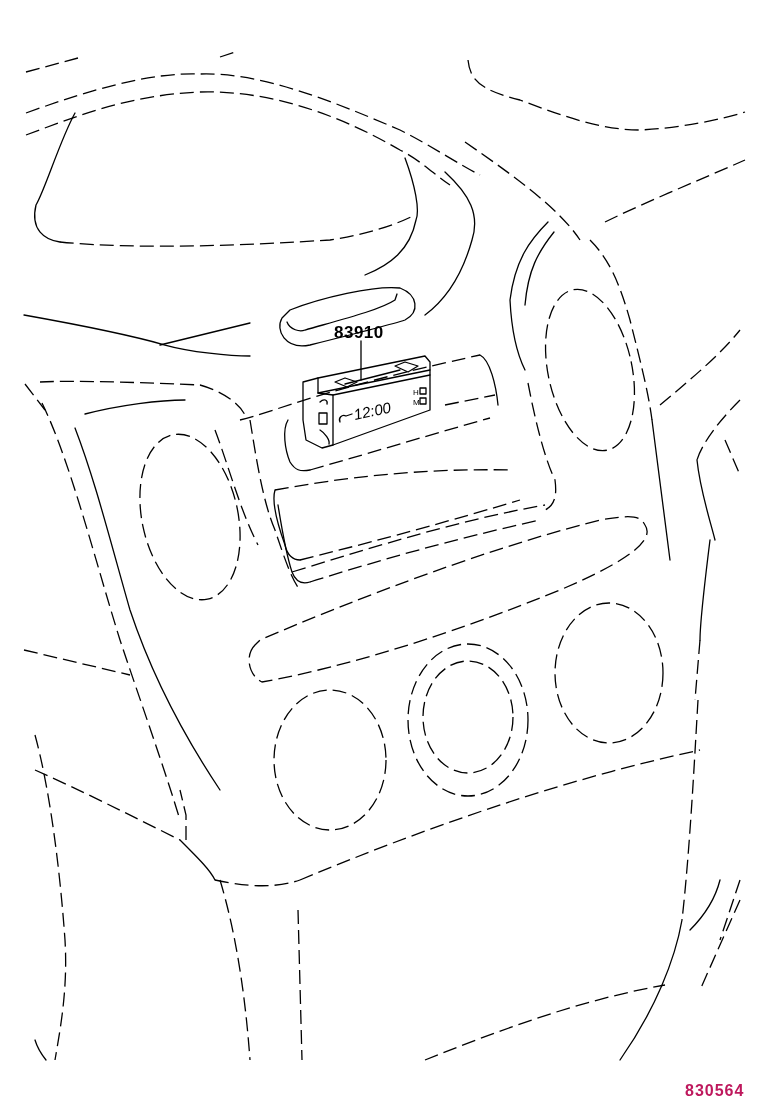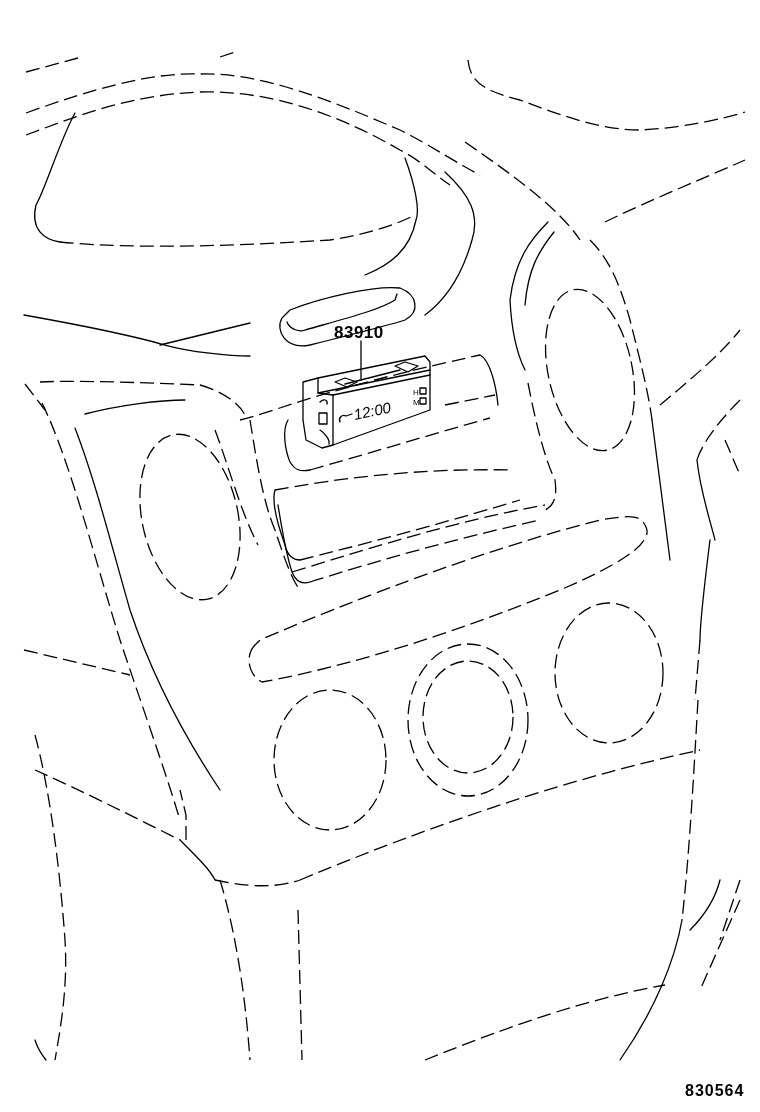--- a/index.html
+++ b/index.html
@@ -1,21 +1,21 @@
 <!DOCTYPE html>
 <html><head>
 <meta charset="utf-8">
 <style>
   html, body { margin: 0; padding: 0; background: #ffffff; }
   body { width: 760px; height: 1112px; position: relative; overflow: hidden; font-family: "Liberation Sans", sans-serif; }
   svg.drawing { position: absolute; left: 0; top: 0; width: 760px; height: 1112px; }
   .solid { fill: none; stroke: #000; stroke-width: 1.3; stroke-linecap: round; stroke-linejoin: round; }
   .dash  { fill: none; stroke: #000; stroke-width: 1.3; stroke-dasharray: 14 6; stroke-linecap: butt; }
   .part-label { position: absolute; font-family: "Liberation Sans", sans-serif; font-size: 17px; font-weight: bold; letter-spacing: 0.5px; color: #000; }
-  .ref-label { position: absolute; font-family: "Liberation Sans", sans-serif; font-size: 16px; font-weight: bold; letter-spacing: 1px; color: #000000; }
+  .ref-label { position: absolute; font-family: "Liberation Sans", sans-serif; font-size: 16px; font-weight: bold; letter-spacing: 1px; color: #be185d; }
   .clock-text { font-family: "Liberation Sans", sans-serif; font-style: italic; font-size: 15px; }
 </style>
 </head>
 <body>
 
 <svg class="drawing" viewBox="0 0 760 1112" xmlns="http://www.w3.org/2000/svg">
 
   <g>
     <path class="dash" d="M26,72 L78,58"></path>
     <path class="dash" d="M220,57 L235,52"></path>

